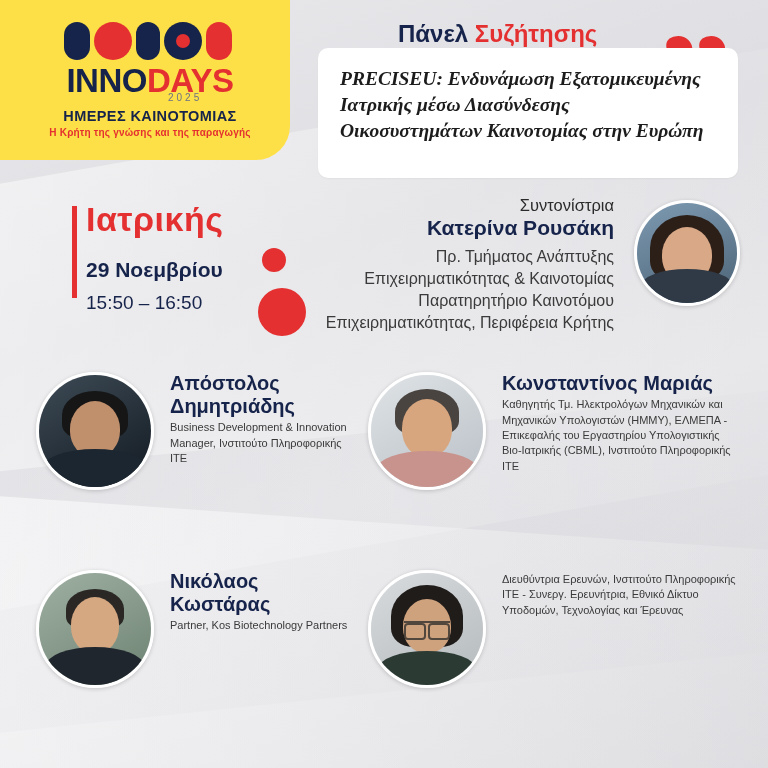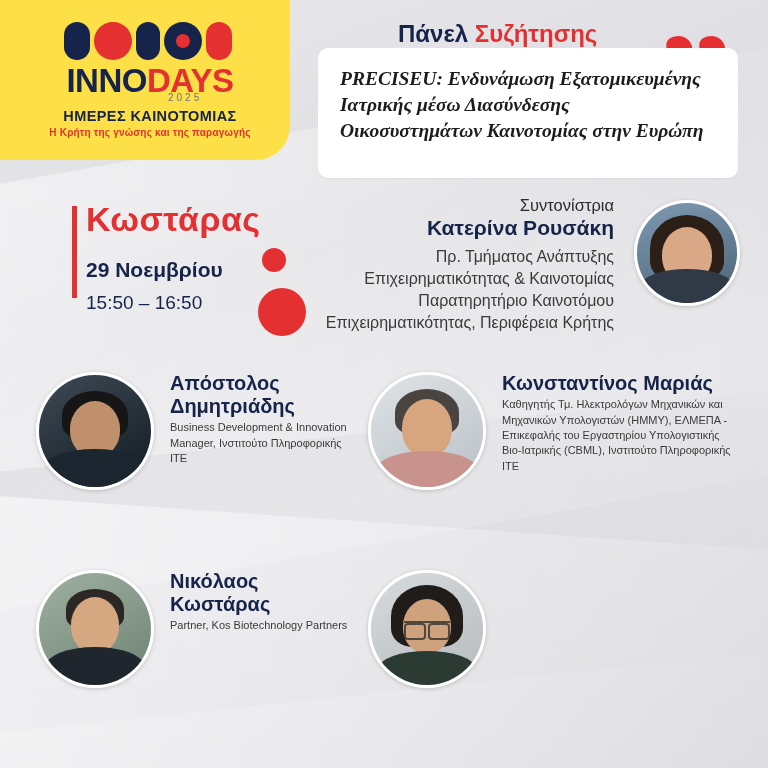--- a/index.html
+++ b/index.html
@@ -185,21 +185,21 @@
 <div class="quote-mark">”</div>
 <div class="panel-label">
   <span>Πάνελ </span><span class="hl">Συζήτησης</span>
 </div>
 <div class="title-card">
   <div class="title-text">PRECISEU: Ενδυνάμωση Εξατομικευμένης Ιατρικής μέσω Διασύνδεσης Οικοσυστημάτων Καινοτομίας στην Ευρώπη</div>
 </div>
 
 <div class="date-block">
   <div class="date-bar"></div>
-  <div class="date-day">Κωστάρας</div>
+  <div class="date-day">Ιατρικής</div>
   <div class="date-month">29 Νοεμβρίου</div>
   <div class="date-time">15:50 – 16:50</div>
 </div>
 <div class="dot-small"></div>
 <div class="dot-big"></div>
 
 <div class="moderator">
   <div class="photo">
     <div class="ph">
       <div class="bgfill" style="background:linear-gradient(160deg,#7d9ab2,#4c6274);"></div>
@@ -264,14 +264,15 @@
   <div class="photo">
     <div class="ph">
       <div class="bgfill" style="background:linear-gradient(150deg,#d7dbde,#b5babd);"></div>
       <div class="hair" style="top:12px;width:72px;height:62px;background:#201c1a;"></div>
       <div class="head" style="top:26px;width:48px;height:54px;background:#cfa27e;"></div>
       <div class="glasses" style="top:48px;"></div>
       <div class="body" style="bottom:0;width:96px;height:34px;background:#2b3a33;"></div>
     </div>
   </div>
   <div class="texts">
+    <div class="sp-bio">Διευθύντρια Ερευνών, Ινστιτούτο Πληροφορικής ΙΤΕ - Συνεργ. Ερευνήτρια, Εθνικό Δίκτυο Υποδομών, Τεχνολογίας και Έρευνας</div>
   </div>
 </div>
 
 </body></html>

